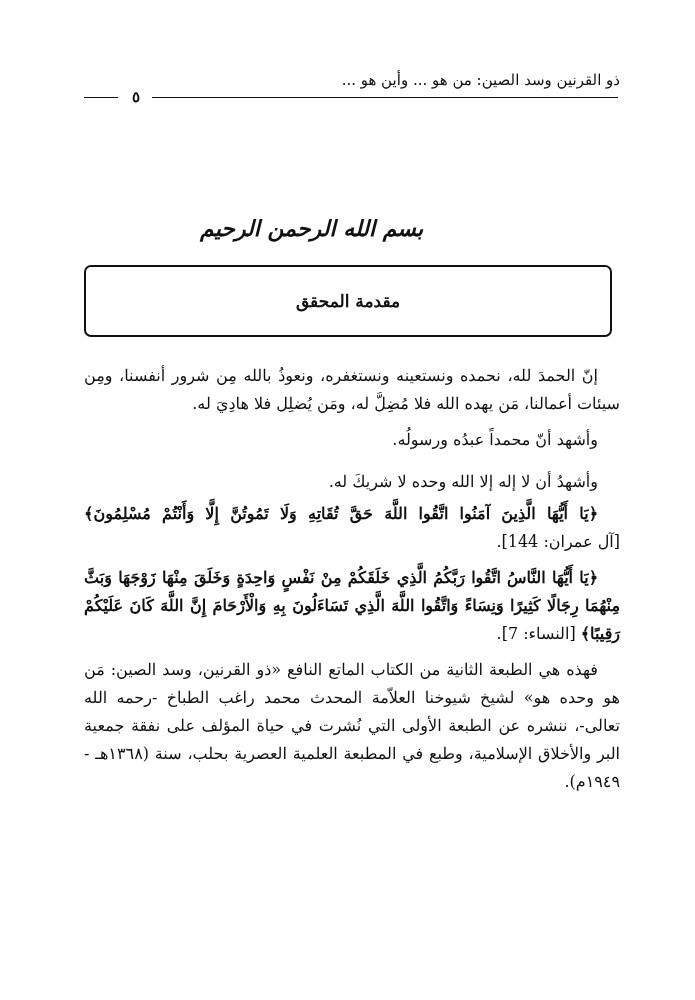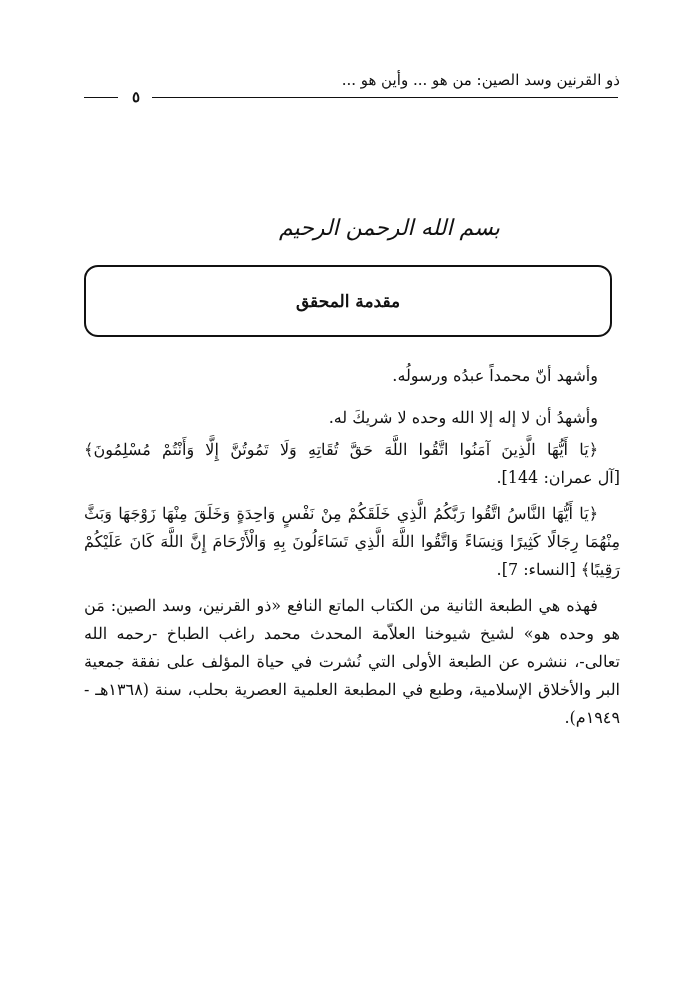--- a/index.html
+++ b/index.html
@@ -57,35 +57,36 @@
       font-size: 15px;
       font-weight: bold;
       line-height: 18px;
     }
     
     .basmala {
       position: absolute;
       top: 213px;
       left: 200px;
       width: 300px;
-      text-align: right;
+      text-align: left;
       direction: rtl;
       font-size: 22px;
       font-style: italic;
       line-height: 30px;
+      font-weight: bold;
     }
     
     .title-box {
       position: absolute;
       top: 265px;
       left: 84px;
       width: 524px;
       height: 68px;
       border: 2.2px solid #111;
-      border-radius: 14px;
+      border-radius: 7px;
       display: flex;
       align-items: center;
       justify-content: center;
     }
     .title-text {
       direction: rtl;
       font-size: 17px;
       font-weight: bold;
     }
     
@@ -98,40 +99,41 @@
       text-align: justify;
       font-size: 16px;
       line-height: 28px;
     }
     .para {
       margin: 0 0 8px 0;
       text-indent: 22px;
     }
     .para.tight { margin-bottom: 4px; }
     .para.gap { margin-bottom: 14px; }
-    .verse-bracket { font-weight: normal; }
+    .verse-bracket { font-weight: bold; }
     .citation { white-space: nowrap; }
   </style>
 </head>
 <body>
 
 <div class="page">
 
   <div class="running-header">ذو القرنين وسد الصين: من هو ... وأين هو ...</div>
   <div class="header-rule-long"></div>
   <div class="page-number">٥</div>
   <div class="header-rule-short"></div>
 
   <div class="basmala">بسم الله الرحمن الرحيم</div>
 
   <div class="title-box">
     <span class="title-text">مقدمة المحقق</span>
   </div>
 
   <div class="body">
+    <p class="para">إنّ الحمدَ لله، نحمده ونستعينه ونستغفره، ونعوذُ بالله مِن شرور أنفسنا، ومِن سيئات أعمالنا، مَن يهده الله فلا مُضِلَّ له، ومَن يُضلِل فلا هادِيَ له.</p>
     <p class="para gap">وأشهد أنّ محمداً عبدُه ورسولُه.</p>
     <p class="para tight">وأشهدُ أن لا إله إلا الله وحده لا شريكَ له.</p>
 
     <p class="para">
       <span class="verse-bracket">﴿يَا أَيُّهَا الَّذِينَ آمَنُوا اتَّقُوا اللَّهَ حَقَّ تُقَاتِهِ وَلَا تَمُوتُنَّ إِلَّا وَأَنْتُمْ مُسْلِمُونَ﴾</span>
       <span class="citation">[آل عمران: 144].</span>
     </p>
 
     <p class="para">
       <span class="verse-bracket">﴿يَا أَيُّهَا النَّاسُ اتَّقُوا رَبَّكُمُ الَّذِي خَلَقَكُمْ مِنْ نَفْسٍ وَاحِدَةٍ وَخَلَقَ مِنْهَا زَوْجَهَا وَبَثَّ مِنْهُمَا رِجَالًا كَثِيرًا وَنِسَاءً وَاتَّقُوا اللَّهَ الَّذِي تَسَاءَلُونَ بِهِ وَالْأَرْحَامَ إِنَّ اللَّهَ كَانَ عَلَيْكُمْ رَقِيبًا﴾</span>

